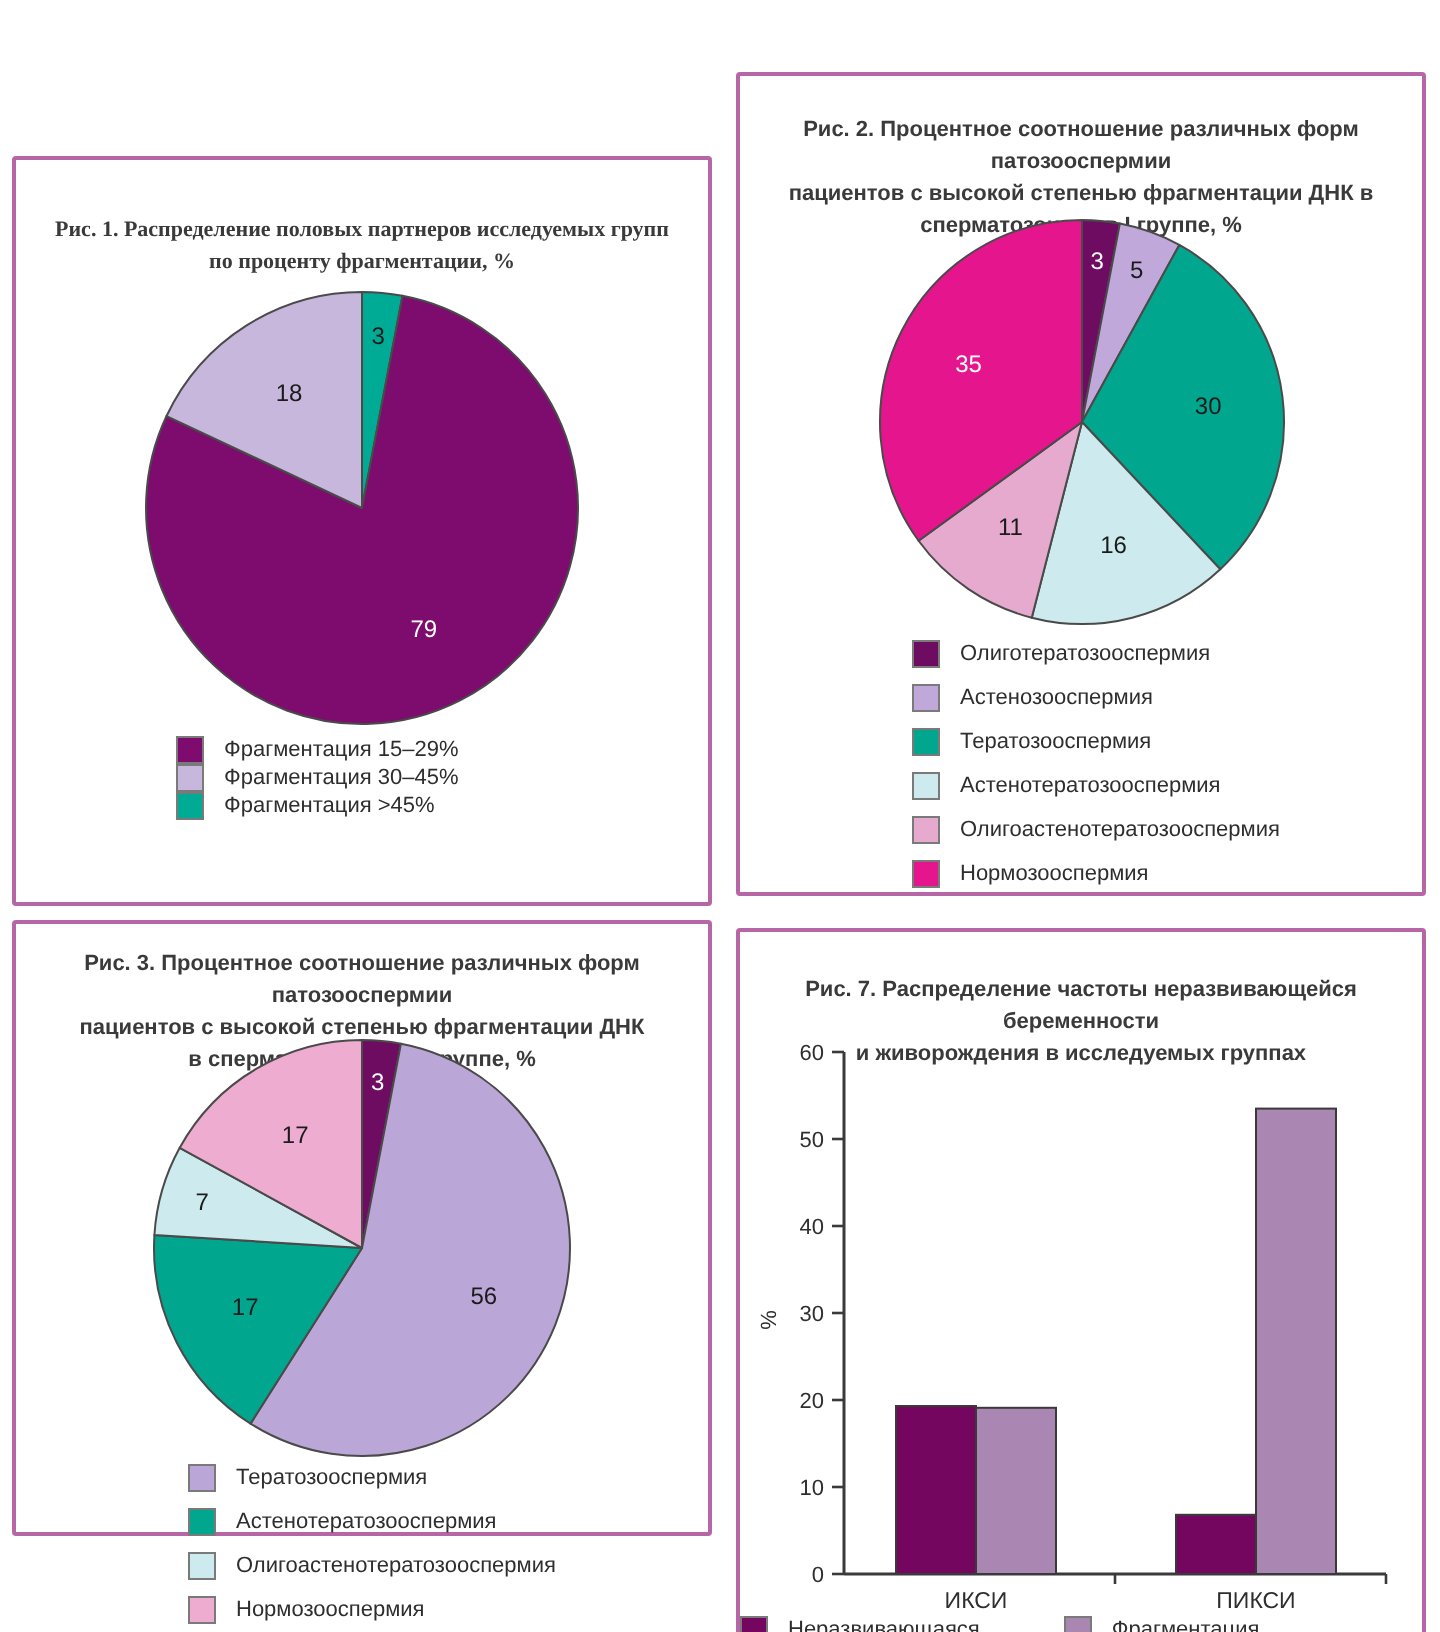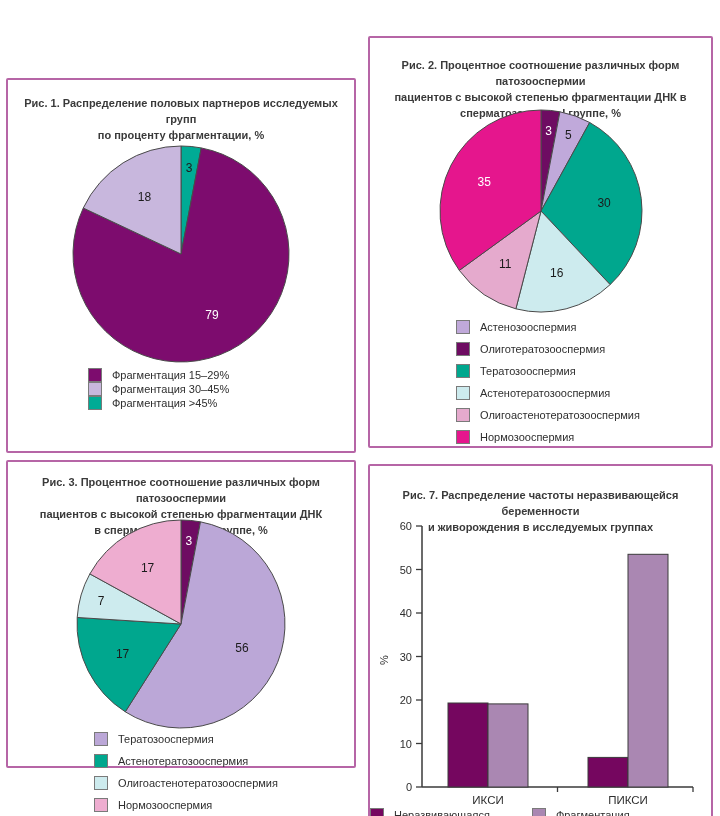--- a/index.html
+++ b/index.html
@@ -17,21 +17,21 @@
   #panel1 { left:6px;   top:50px;  width:350px; height:375px; }
   #panel2 { left:368px; top:8px;   width:345px; height:412px; }
   #panel3 { left:6px;   top:432px; width:350px; height:308px; }
   #panel4 { left:368px; top:436px; width:345px; height:374px; }
 
   .panel-title {
     position:absolute; left:0; right:0; text-align:center;
     font-weight:bold; font-size:11px; line-height:1.45;
     color:#3a3a3a; white-space:pre-line; padding:0 12px;
   }
-  #panel1 .panel-title { top:16px; }
+  #panel1 .panel-title { top:28px;font-family:Liberation Serif, serif; }
   #panel2 .panel-title { top:20px; }
   #panel3 .panel-title { top:13px; }
   #panel4 .panel-title { top:22px; }
 
   .pie-wrap { position:absolute; left:0; right:0; display:flex; justify-content:center; }
   #panel1 .pie-wrap { top:64px; }
   #panel2 .pie-wrap { top:70px; }
   #panel3 .pie-wrap { top:56px; }
 
   .legend { position:absolute; display:flex; flex-direction:column; }
@@ -101,26 +101,26 @@
           <path d="M 103 103 L 172.14 176.63 A 101 101 0 0 1 77.88 200.83 Z" fill="#cdebee" stroke="#4a4a4a" stroke-width="1" stroke-linejoin="round"></path>
           <text x="118.8" y="168.6" text-anchor="middle" fill="#1b1b1b" font-size="12">16</text>
           <path d="M 103 103 L 77.88 200.83 A 101 101 0 0 1 21.29 162.37 Z" fill="#e5aacd" stroke="#4a4a4a" stroke-width="1" stroke-linejoin="round"></path>
           <text x="67.2" y="159.6" text-anchor="middle" fill="#1b1b1b" font-size="12">11</text>
           <path d="M 103 103 L 21.29 162.37 A 101 101 0 0 1 103.00 2.00 Z" fill="#e5168d" stroke="#4a4a4a" stroke-width="1" stroke-linejoin="round"></path>
           <text x="46.3" y="78.1" text-anchor="middle" fill="#ffffff" font-size="12">35</text>
         </svg>
     </div>
     <div class="legend">
         <div class="legend-row">
+          <span class="swatch" style="background: rgb(110, 12, 98);"></span>
+          <span class="legend-label">Олиготератозооспермия</span>
+        </div>
+        <div class="legend-row">
           <span class="swatch" style="background: rgb(192, 169, 218);"></span>
           <span class="legend-label">Астенозооспермия</span>
-        </div>
-        <div class="legend-row">
-          <span class="swatch" style="background: rgb(110, 12, 98);"></span>
-          <span class="legend-label">Олиготератозооспермия</span>
         </div>
         <div class="legend-row">
           <span class="swatch" style="background: rgb(0, 167, 142);"></span>
           <span class="legend-label">Тератозооспермия</span>
         </div>
         <div class="legend-row">
           <span class="swatch" style="background: rgb(205, 235, 238);"></span>
           <span class="legend-label">Астенотератозооспермия</span>
         </div>
         <div class="legend-row">

